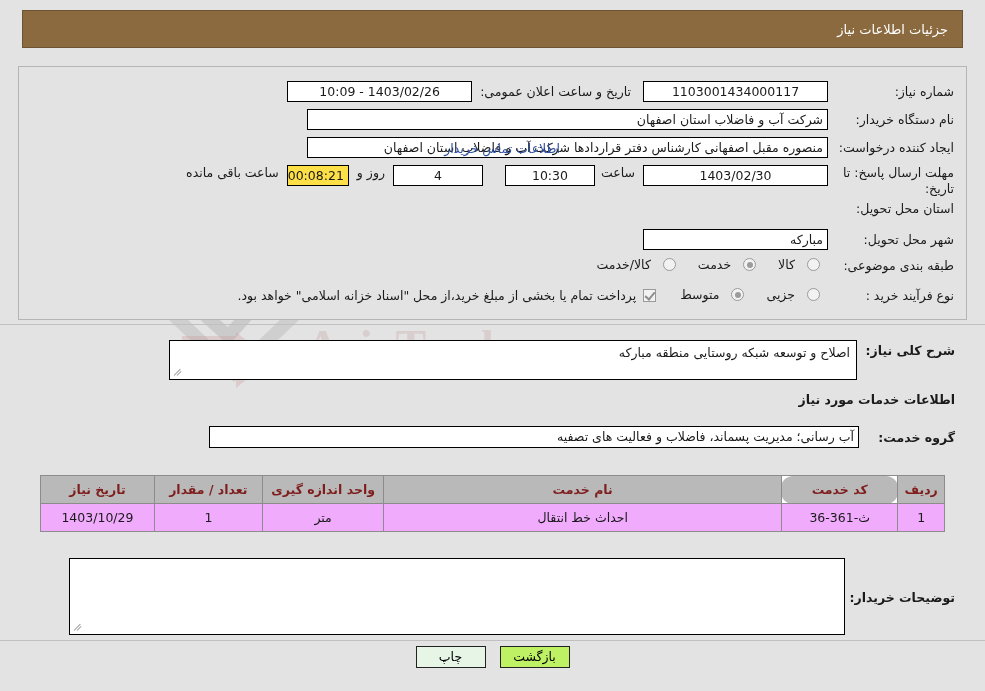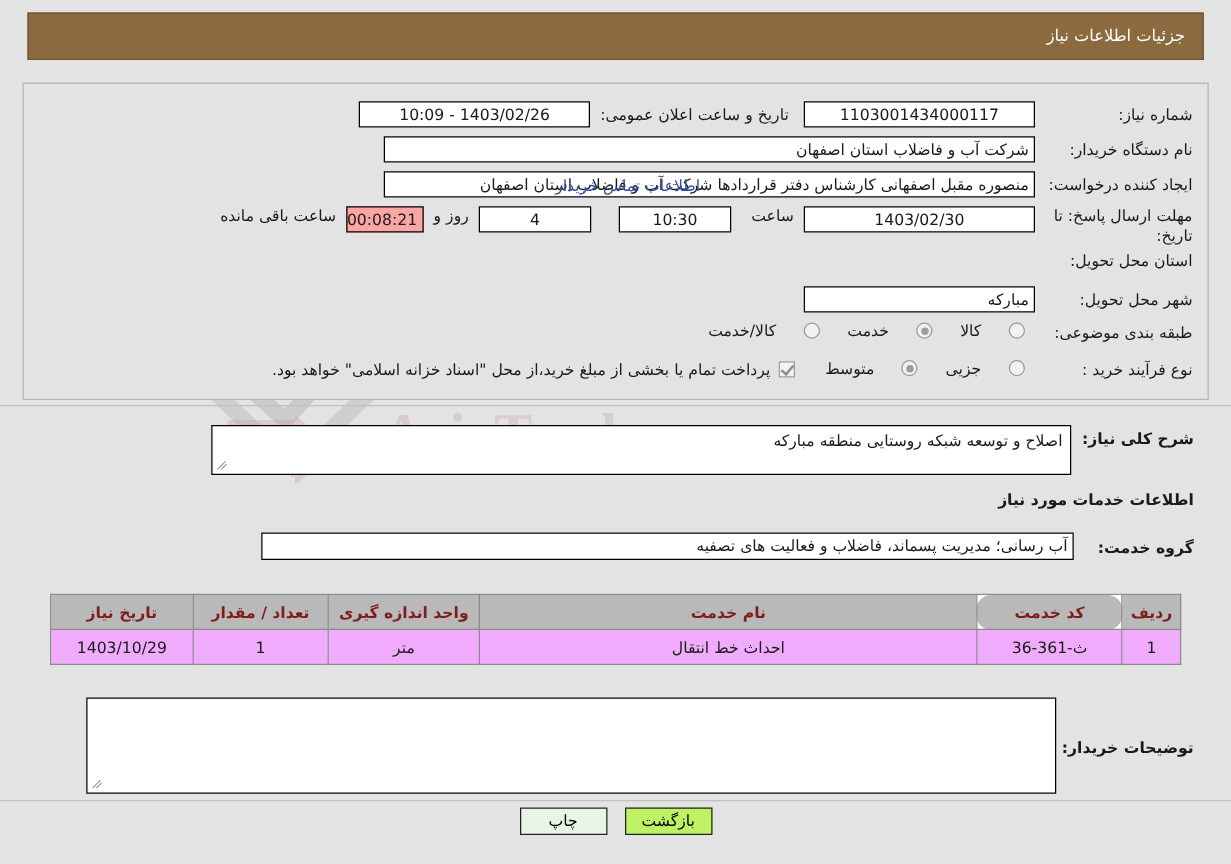--- a/index.html
+++ b/index.html
@@ -145,21 +145,21 @@
     font-size: 12.5px;
     padding: 0 4px;
     color: #1a1a1a;
     overflow: hidden;
     text-overflow: clip;
     white-space: nowrap;
     display: block;
   }
   .fld-c { text-align: center; }
   .fld-r { text-align: right; }
-  .fld-yellow { background: #fca5a5; }
+  .fld-yellow { background: #fde047; }
 
   .link {
     color: #2d4fa2;
     font-size: 12.5px;
     text-decoration: none;
     cursor: pointer;
   }
 
   
   .radio {
@@ -196,21 +196,21 @@
     position: absolute;
     left: 3px; top: 0px;
     width: 4px; height: 8px;
     border-right: 2px solid #8e8e8e;
     border-bottom: 2px solid #8e8e8e;
     transform: rotate(40deg);
   }
   .opt {
     display: inline-flex;
     align-items: center;
-    gap: 22px;
+    gap: 12px;
     margin-left: 18px;
     font-size: 12.5px;
     text-align: right;
   }
 
   
   .ta {
     background: #ffffff;
     border: 1px solid #000000;
     box-sizing: border-box;
@@ -333,21 +333,21 @@
   <div class="frow" style="top:70px; right:12px;">
     <span class="lbl" style="width:120px;">ایجاد کننده درخواست:</span>
     <span class="fld fld-r" style="width:521px; margin-right:6px;">منصوره مقبل اصفهانی کارشناس دفتر قراردادها شرکت آب و فاضلاب استان اصفهان</span>
   </div>
   <a class="link" style="position:absolute; top:74px; right:406px;">اطلاعات تماس خریدار</a>
 
   <div class="frow" style="top:98px; right:12px; align-items:flex-start;">
     <span class="lbl" style="width:120px; line-height:16px; white-space:normal; display:inline-block;">مهلت ارسال پاسخ: تا تاریخ:</span>
     <span class="fld fld-c" style="width:185px; margin-right:6px;">1403/02/30</span>
     <span class="lbl" style="margin-right:8px;">ساعت</span>
-    <span class="fld fld-c" style="width:90px; margin-right:16px;">10:30</span>
+    <span class="fld fld-c" style="width:90px; margin-right:6px;">10:30</span>
     <span class="fld fld-c" style="width:90px; margin-right:22px;">4</span>
     <span class="lbl" style="margin-right:8px;">روز و</span>
     <span class="fld fld-c fld-yellow" style="width:62px; margin-right:8px;">00:08:21</span>
     <span class="lbl" style="margin-right:8px;">ساعت باقی مانده</span>
   </div>
 
   <div class="frow" style="top:134px; right:12px;">
     <span class="lbl" style="width:120px;">استان محل تحویل:</span>
   </div>
 

